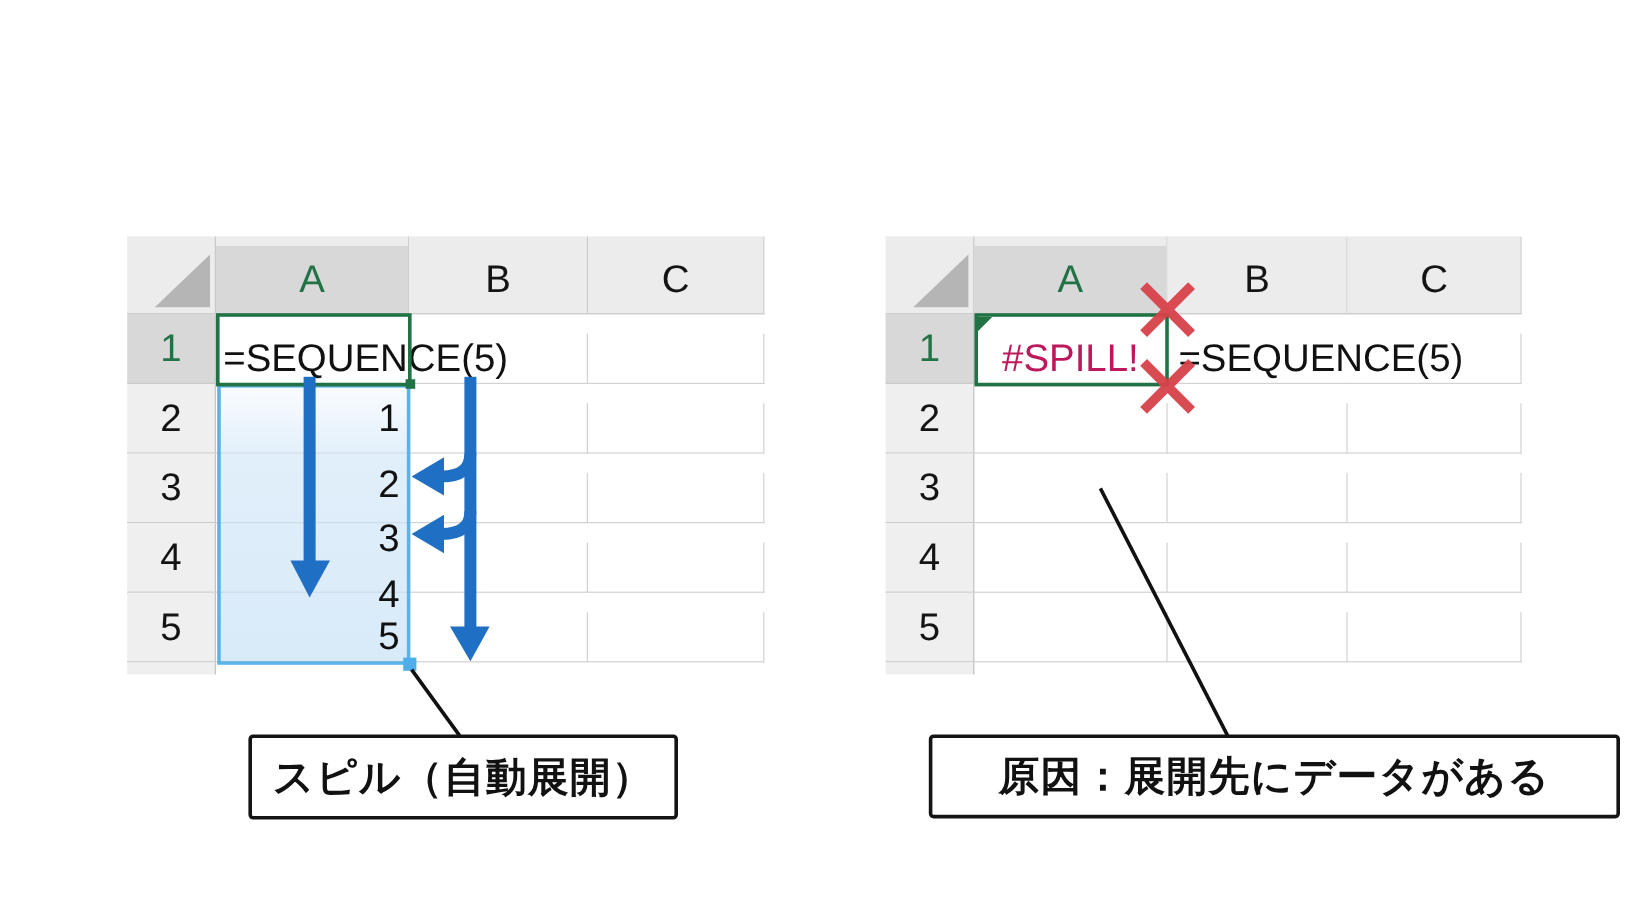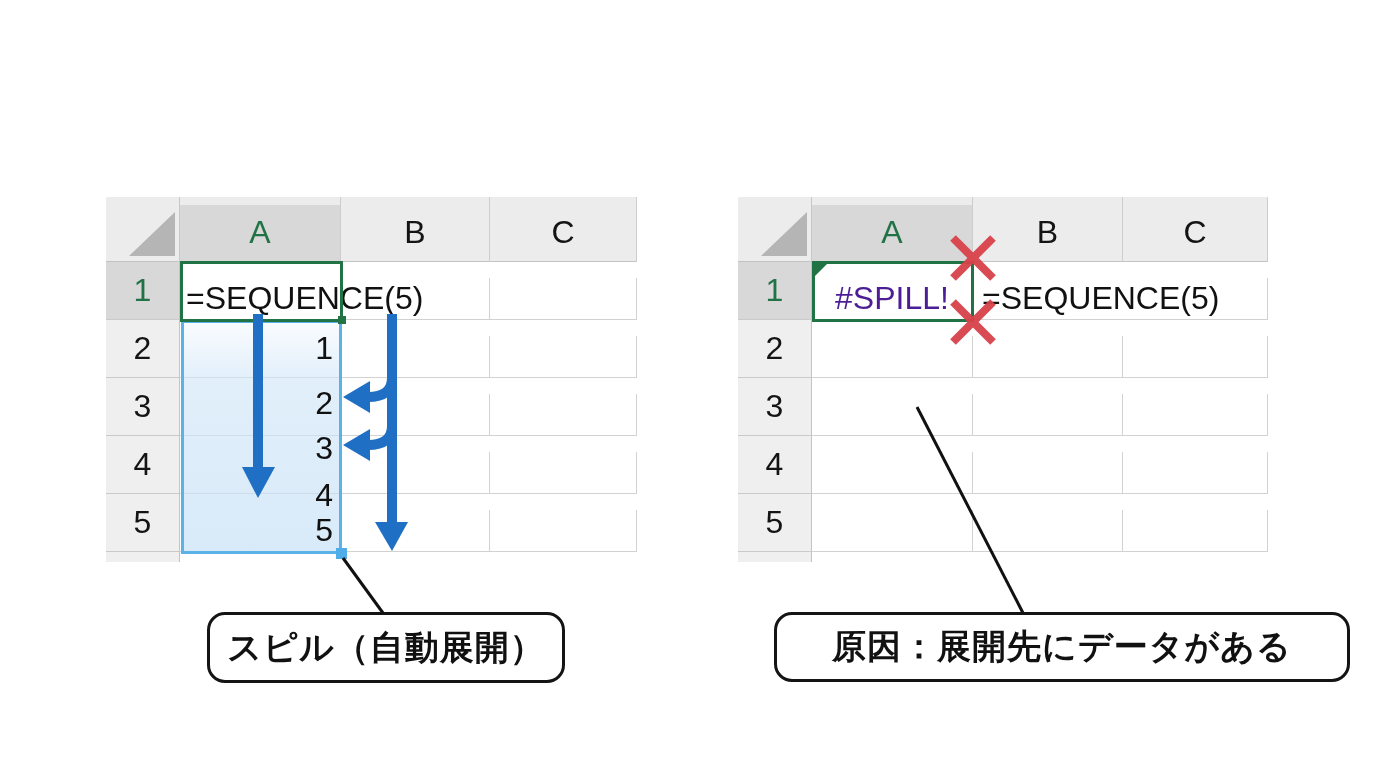--- a/index.html
+++ b/index.html
@@ -23,35 +23,35 @@
   .rowhdr.strip { border-bottom:none; }
   .cell { border-right:1px solid #d2d2d2; border-bottom:1px solid #d2d2d2;
           display:flex; align-items:center; white-space:nowrap; overflow:visible;
           font-size:32px; position:relative;margin-top:16px; }
   .cell.no-rb { border-right:none; }
   .cell.strip { border:none; }
   .cell .txt { position:relative; z-index:5; }
   .cell.formula .txt { padding-left:6px; }
   .cell.formula-b .txt { padding-left:9px; }
   .cell.err { justify-content:center; }
-  .cell.err .txt { color:#4c1d95; }
+  .cell.err .txt { color:#be185d; }
 
   .sel { position:absolute; box-sizing:border-box; border:3px solid #217346; z-index:6; }
   .sel-handle { position:absolute; width:8px; height:8px; background:#217346; z-index:7; }
   .err-flag { position:absolute; z-index:7; }
 
   .spill { position:absolute; left:181px; top:320px; width:161px; height:234px; box-sizing:border-box;
            border:3px solid #5bb2e6; z-index:2;
            background:linear-gradient(to bottom, rgba(244,249,254,0.55) 0%, rgba(205,228,247,0.6) 26%, rgba(200,225,246,0.7) 100%); }
   .spill-handle { position:absolute; left:336px; top:548px; width:11px; height:11px; background:#4faeea; z-index:7; }
   .spill-val { position:absolute; left:290px; width:43px; text-align:right; font-size:32px; line-height:36px; z-index:5; color:#111; }
 
   svg.overlay { position:absolute; left:0; top:0; z-index:8; pointer-events:none; }
 
-  .callout { position:absolute; box-sizing:border-box; border:3px solid #141414; border-radius:18px;
+  .callout { position:absolute; box-sizing:border-box; border:3px solid #141414; border-radius:4px;
              background:#ffffff; display:flex; align-items:center; justify-content:center;
              font-family:"DejaVu Sans", sans-serif; font-weight:bold; font-size:34px; color:#111; z-index:9;
              letter-spacing:1px; }
   #callout-left  { left:207px; top:612px; width:358px; height:71px; }
   #callout-right { left:774px; top:612px; width:576px; height:70px; }
 </style>
 </head>
 <body>
 
 <div class="grid" id="grid-left">

